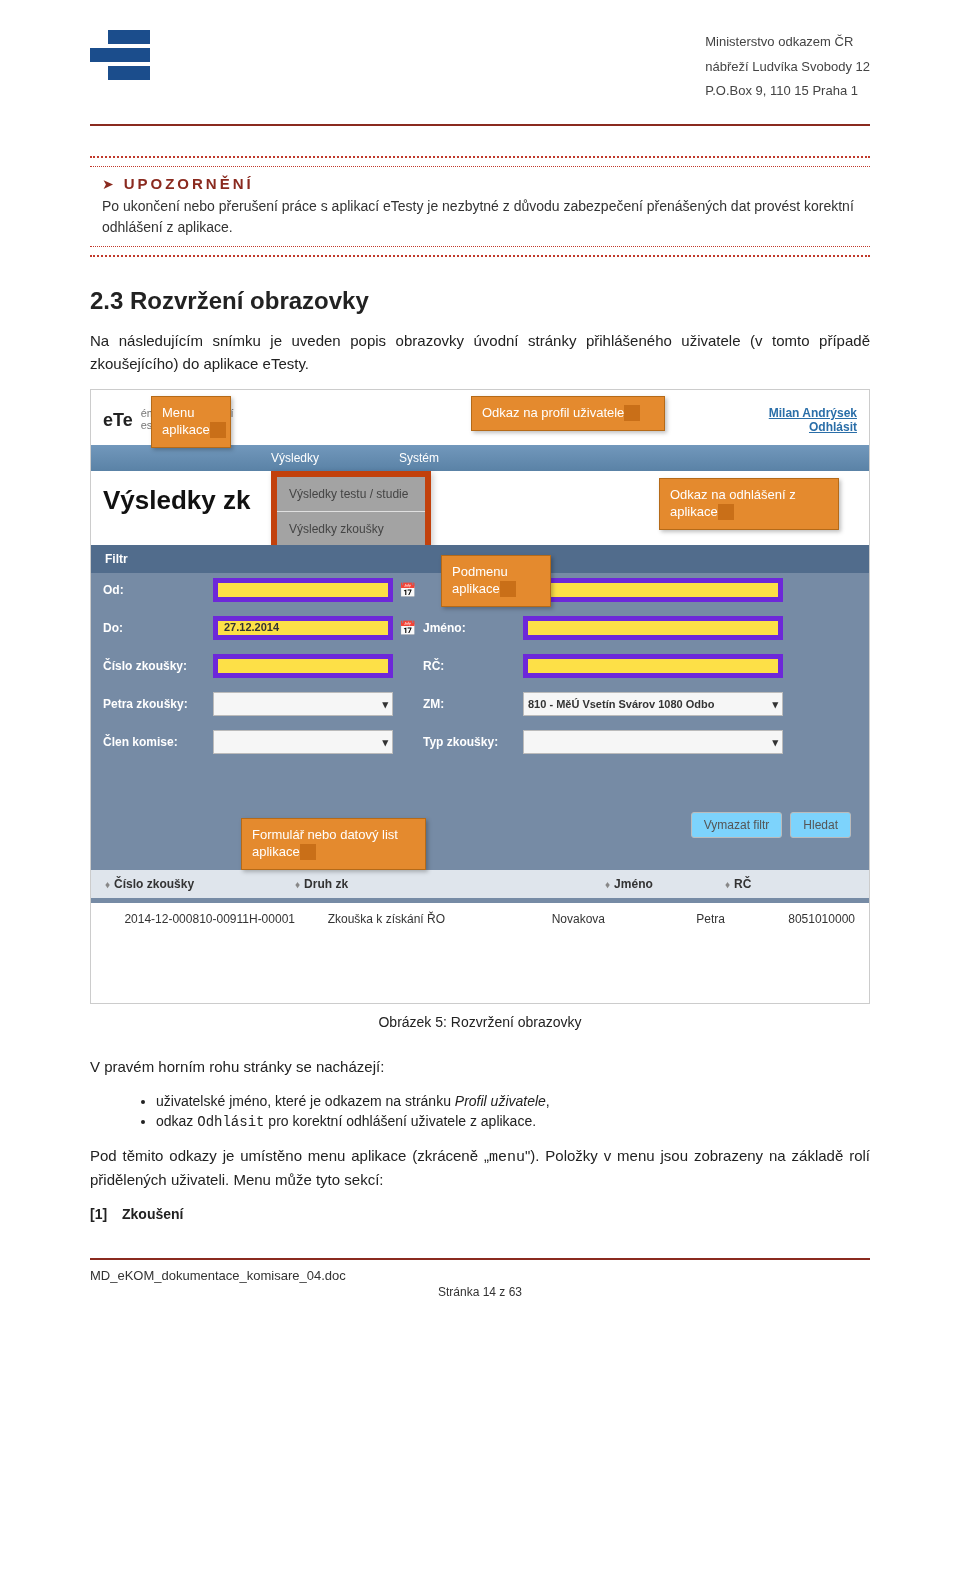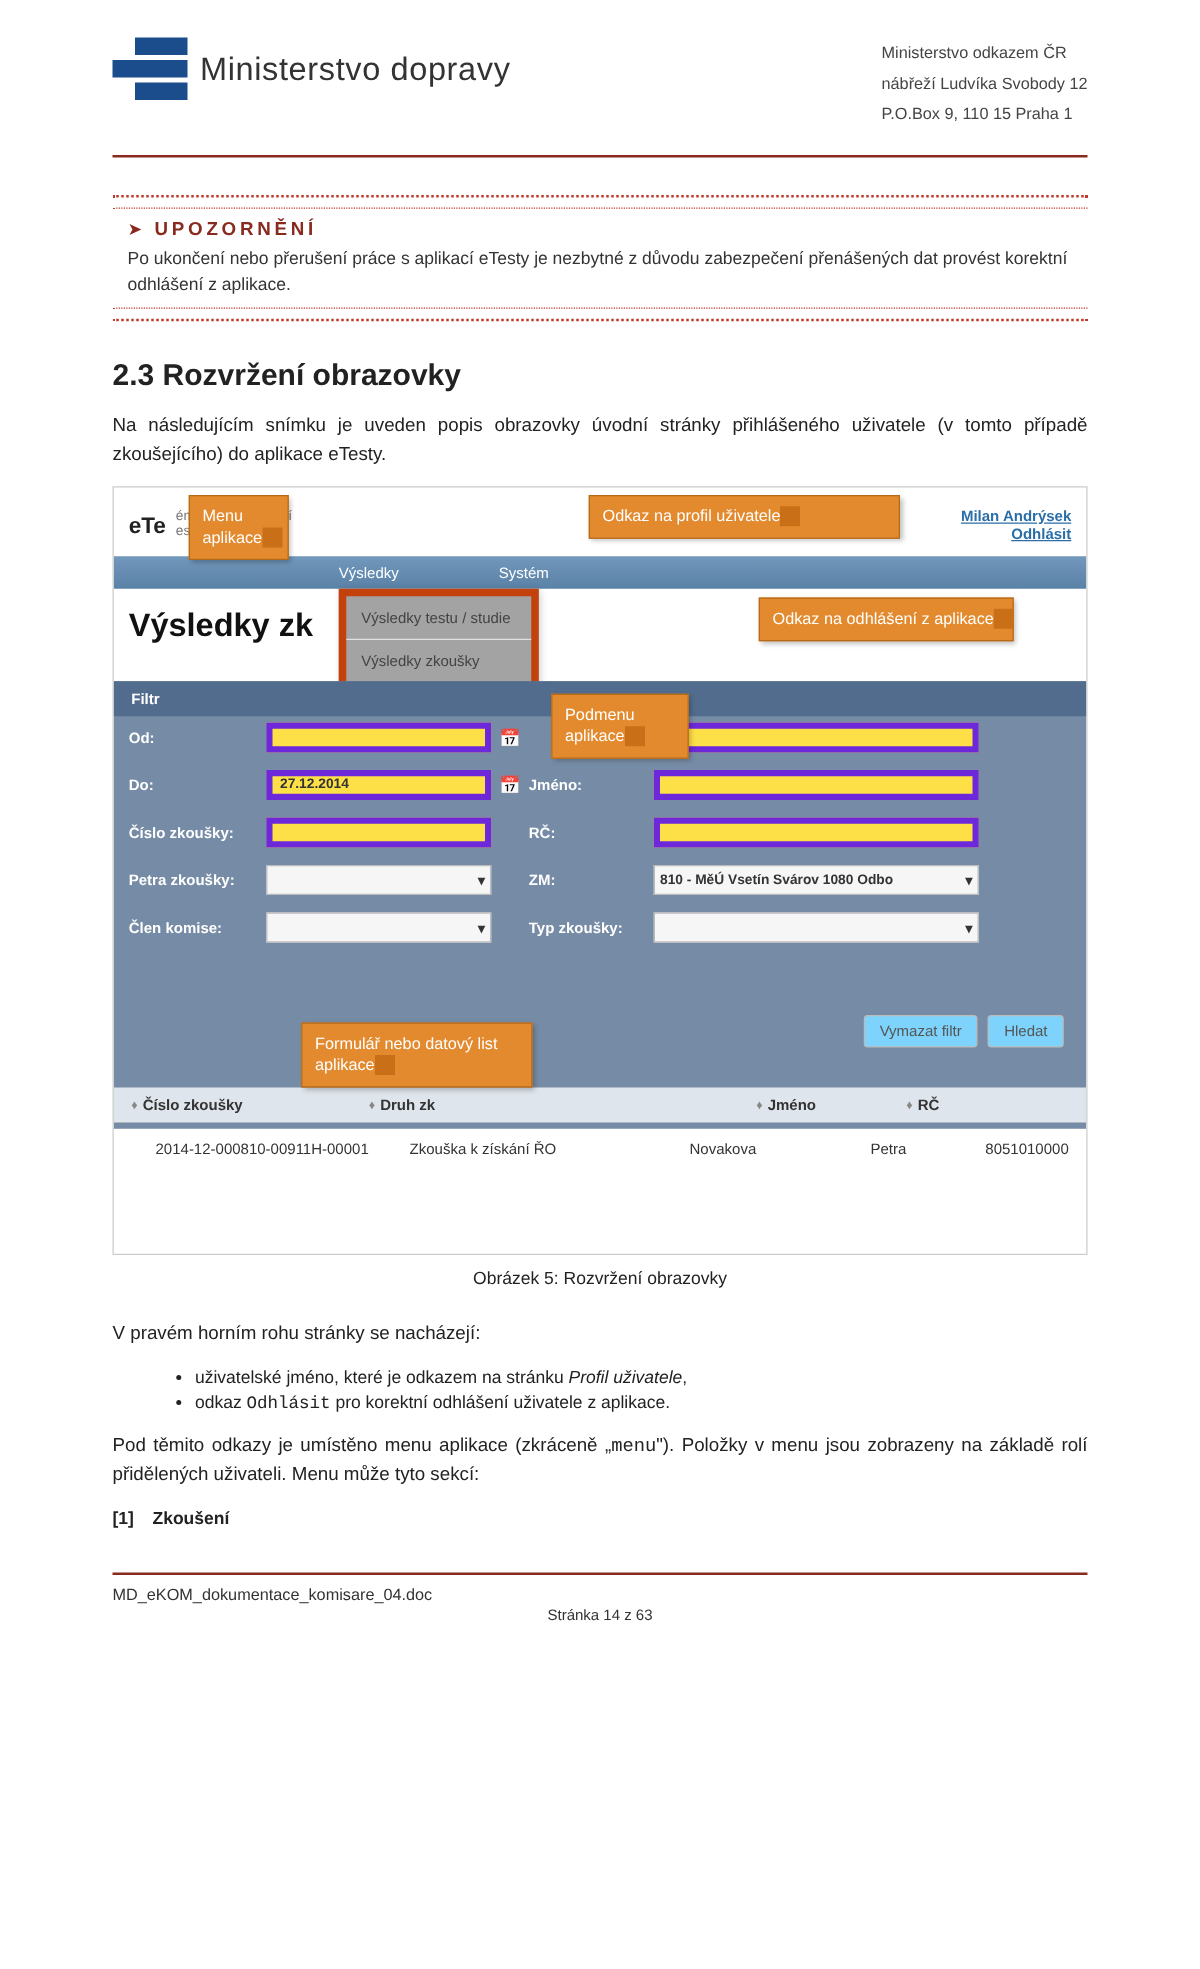--- a/index.html
+++ b/index.html
@@ -179,21 +179,20 @@
 <body>
 
 <div class="page">
   <div class="header">
     <div class="logo-block">
       <div class="logo-shape">
         <div class="p1"></div>
           <div class="p2"></div>
           <div class="p3"></div>
       </div>
-      <div class="logo-text">Ministerstvo dopravy</div>
     </div>
     <div class="addr">
       <div>Ministerstvo odkazem ČR</div>
       <div>nábřeží Ludvíka Svobody 12</div>
       <div>P.O.Box 9, 110 15  Praha 1</div>
     </div>
   </div>
   <hr class="brown-hr">
 
   <div class="notice-box">
@@ -307,22 +306,22 @@
     </div>
     <div class="mock-table-row">
       <span class="th-col1">2014-12-000810-00911H-00001</span>
       <span class="th-col2">Zkouška k získání ŘO</span>
       <span class="th-col3">Novakova</span>
       <span class="th-col4">Petra</span>
       <span class="th-col5">8051010000</span>
     </div>
 
     <div class="callout" style="top:6px; left:60px; width:80px;">Menu aplikace</div>
-    <div class="callout" style="top:6px; left:380px; width:249px;">Odkaz na profil uživatele</div>
-    <div class="callout" style="top:88px; left:516px; width:204px;">Odkaz na odhlášení z aplikace</div>
+    <div class="callout" style="top:6px; left:380px; width:194px;">Odkaz na profil uživatele</div>
+    <div class="callout" style="top:88px; left:568px; width:180px;">Odkaz na odhlášení z aplikace</div>
     <div class="callout" style="top:165px; left:350px; width:110px;">Podmenu aplikace</div>
     <div class="callout" style="top:428px; left:150px; width:185px;">Formulář nebo datový list aplikace</div>
   </div>
 
   <div class="fig-caption">Obrázek 5: Rozvržení obrazovky</div>
 
   <p class="body-text">V pravém horním rohu stránky se nacházejí:</p>
   <ul class="bullets">
     <li>
       <span>uživatelské jméno, které je odkazem na stránku </span><i>Profil uživatele</i><span>,</span>

